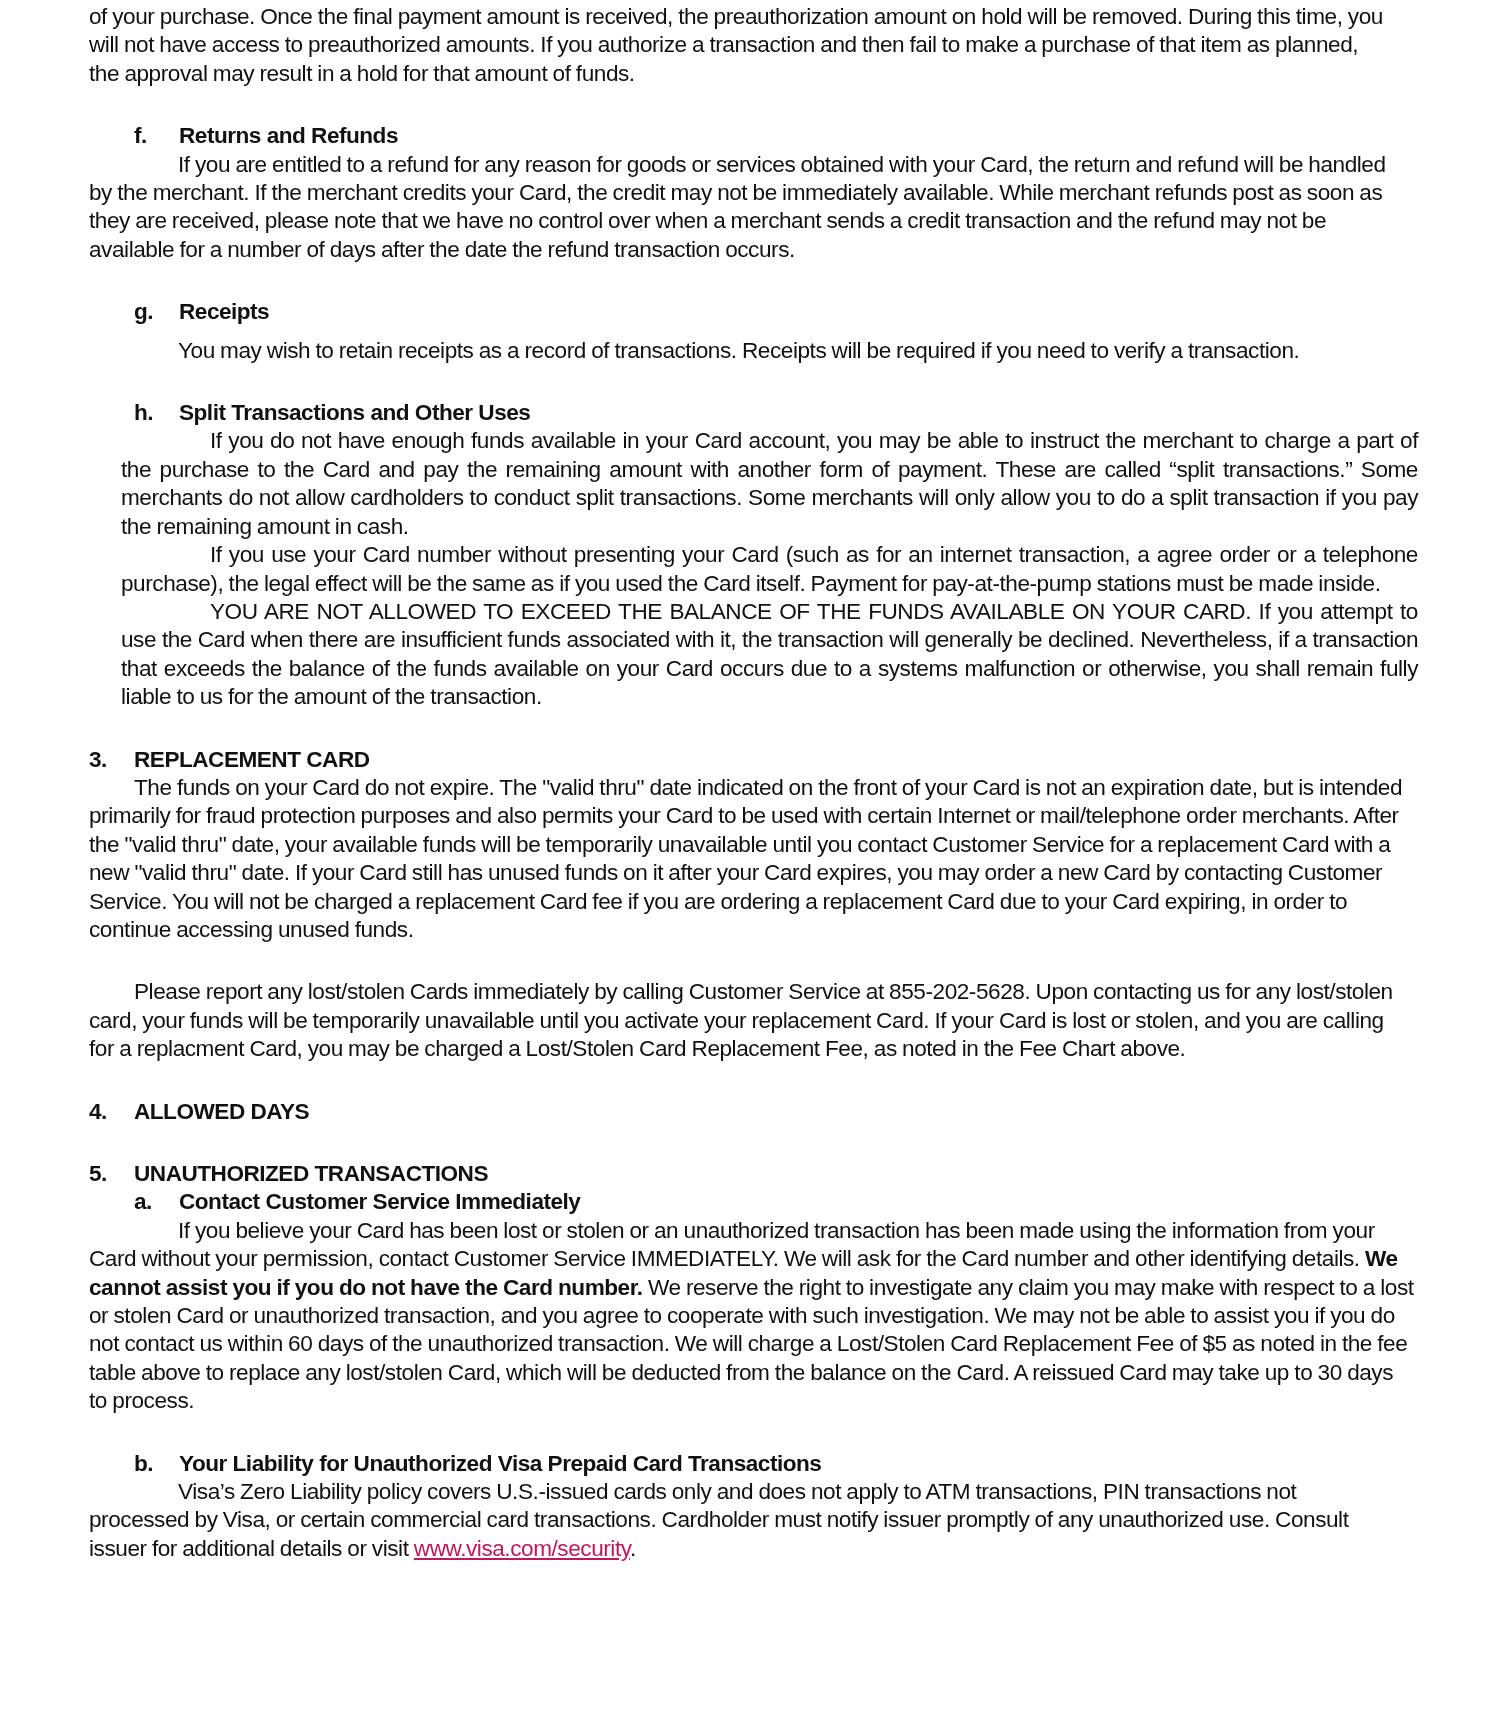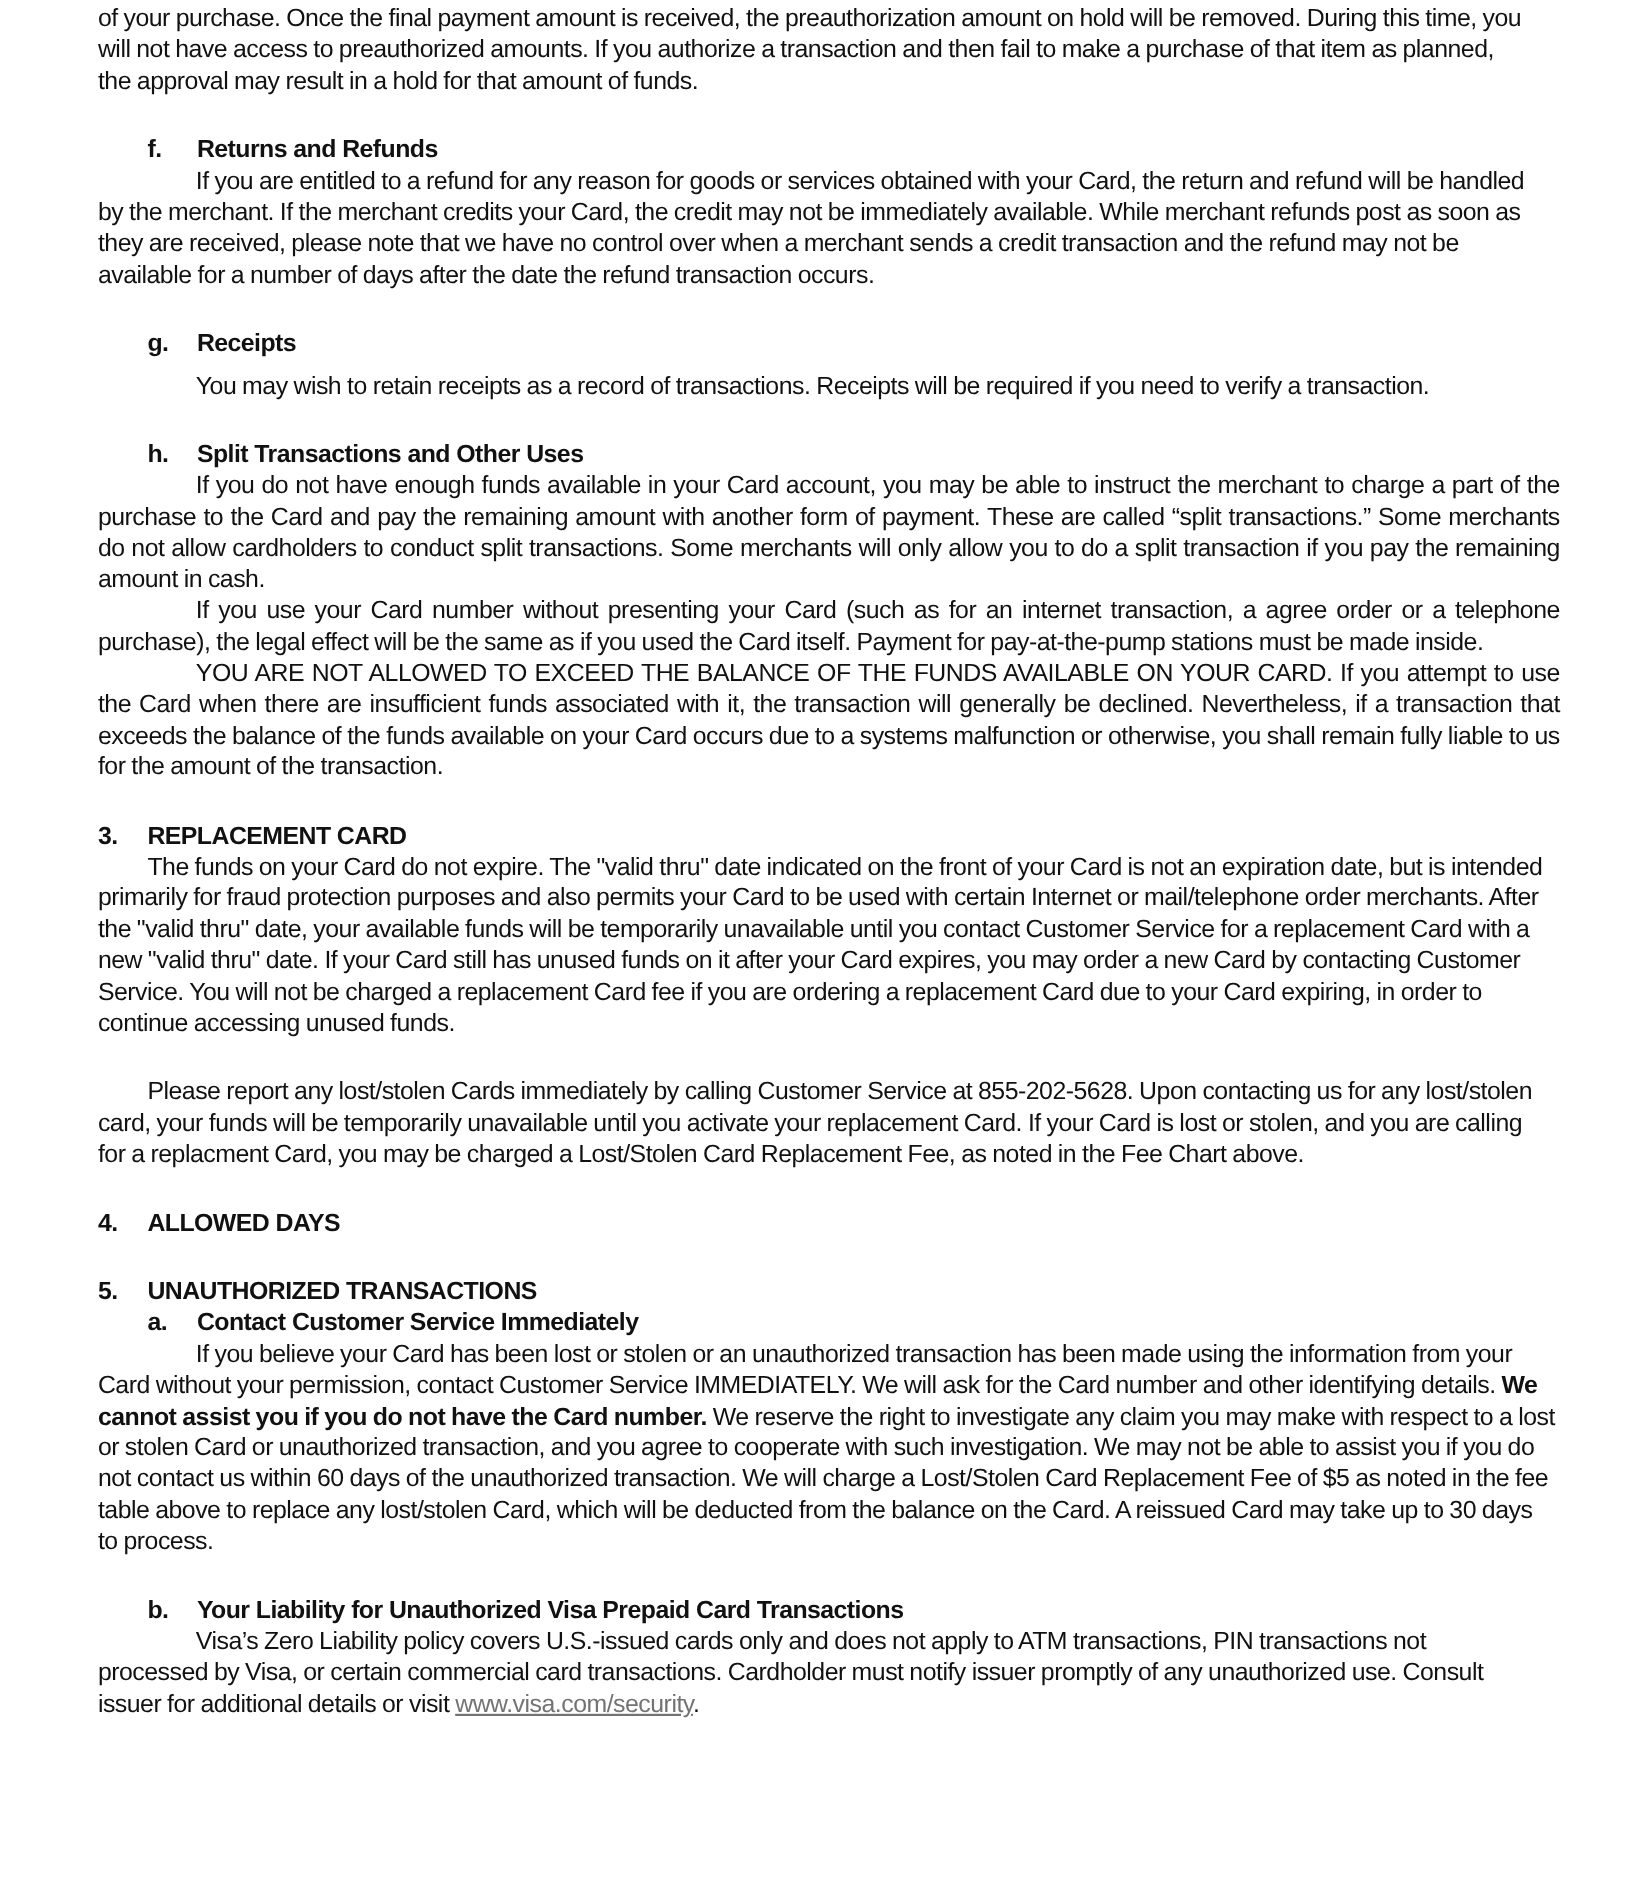--- a/index.html
+++ b/index.html
@@ -21,34 +21,34 @@
       position: absolute;
       left: 89px;
       top: 3px;
       width: 1329px;
     }
     p {
       margin: 0;
       letter-spacing: -0.45px;
       word-spacing: -0.5px;
     }
-    .justify { text-align: justify; text-align-last: left; }
+    .justify { text-align: justify; text-align-last: left; margin-left: 32px; }
     .ind-sub { text-indent: 89px; }
     .ind-sec { text-indent: 45px; }
     .gap { height: 34px; }
     .heading {
       font-weight: bold;
       display: flex;
       letter-spacing: -0.5px;
     }
     .heading .marker { display: inline-block; width: 45px; }
     .heading.sub { padding-left: 45px; }
     .bold { font-weight: bold; }
     a.link {
-      color: #737373;
+      color: #be185d;
       text-decoration: underline;
     }
   </style>
 </head>
 <body>
 
 <div class="page">
 
   <p style="width:1300px;">of your purchase.  Once the final payment amount is received, the preauthorization amount on hold will be removed.  During this time, you will not have access to preauthorized amounts.  If you authorize a transaction and then fail to make a purchase of that item as planned, the approval may result in a hold for that amount of funds.</p>
 

